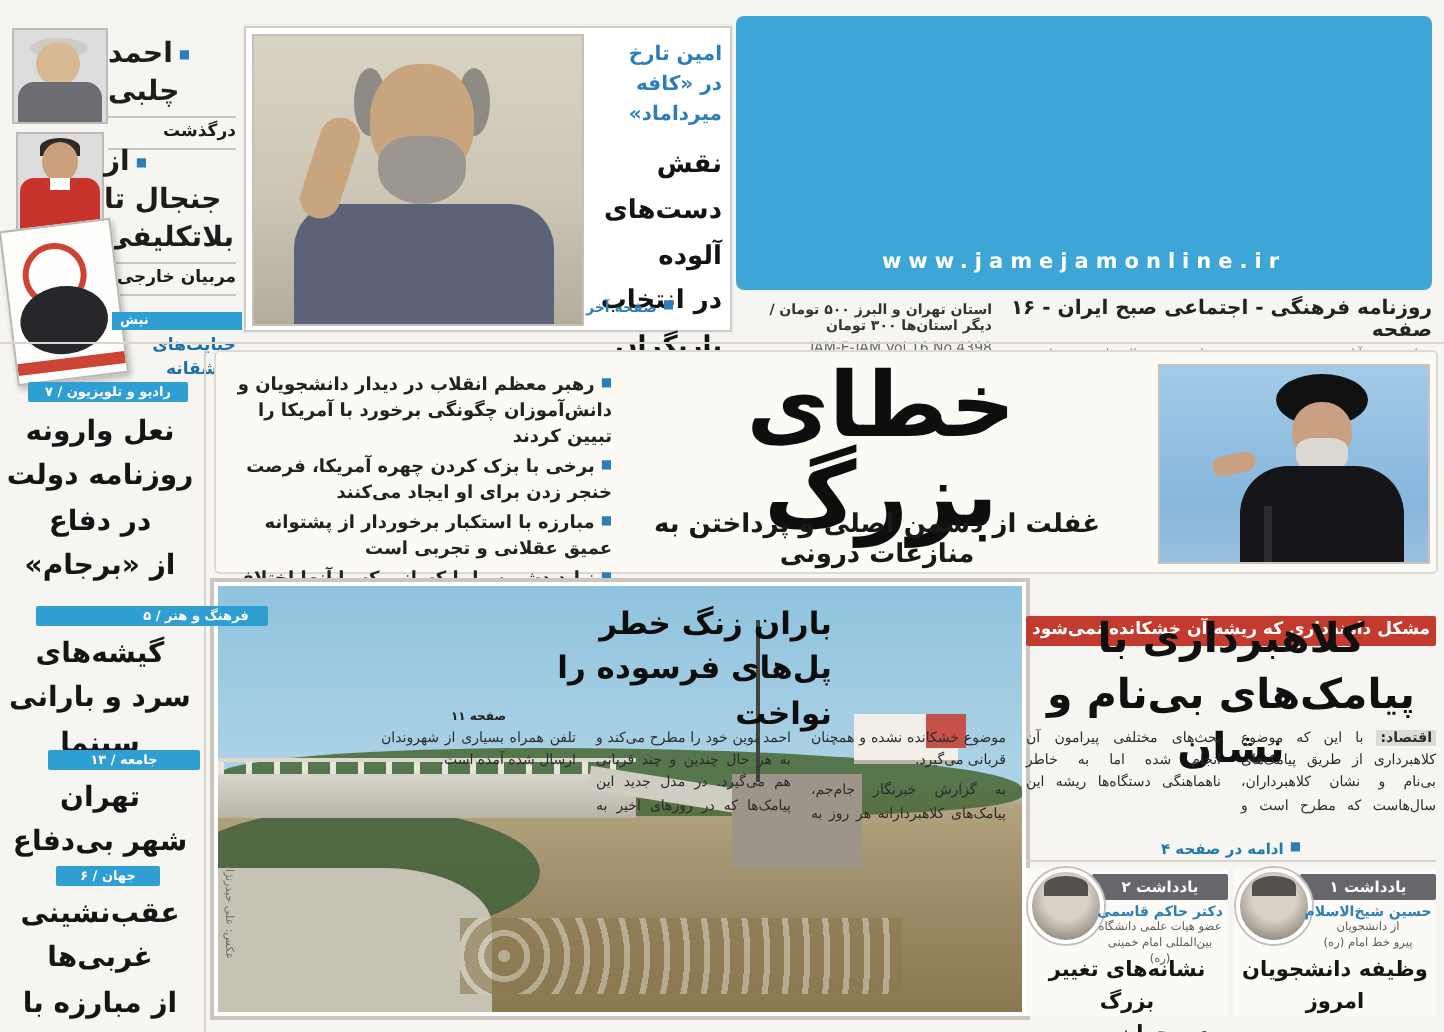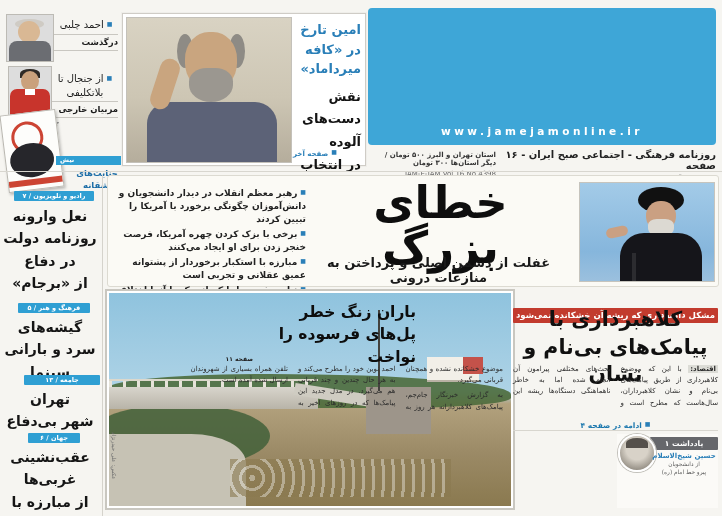--- a/index.html
+++ b/index.html
@@ -16,40 +16,40 @@
 
   
   .brief-photo{border:1px solid #bdbbb5;background:#ddd;overflow:hidden;}
   .chal-face{position:absolute;left:11px;top:6px;width:22px;height:22px;border-radius:50%;background:#d9b894;}
   .chal-hair{position:absolute;left:8px;top:4px;width:29px;height:10px;border-radius:50%;background:#cfcbc4;}
   .chal-suit{position:absolute;left:2px;top:26px;width:42px;height:20px;border-radius:8px 8px 0 0;background:#6b6d72;}
   .coach-face{position:absolute;left:12px;top:4px;width:18px;height:20px;border-radius:50%;background:#caa17c;}
   .coach-hair{position:absolute;left:11px;top:2px;width:20px;height:9px;border-radius:50% 50% 0 0;background:#2f2a26;}
   .coach-shirt{position:absolute;left:1px;top:22px;width:40px;height:26px;border-radius:7px 7px 0 0;background:#c8342c;}
   .coach-collar{position:absolute;left:16px;top:22px;width:10px;height:6px;background:#fff;}
-  .brief-title{font-size:10px;font-weight:normal;color:#1c1c1c;text-align:center;line-height:1.35;}
+  .brief-title{font-size:14px;font-weight:bold;color:#1c1c1c;text-align:left;line-height:1.35;}
   .brief-sub{font-size:8.5px;font-weight:bold;color:#1c1c1c;text-align:right;line-height:1.35;}
   .brief-pg{font-size:6.5px;color:#777;text-align:left;}
   .mag{background:#fdfdfb;border:1px solid #b9b7b0;box-shadow:1px 2px 3px rgba(0,0,0,.25);transform:rotate(-7deg);overflow:hidden;}
   .mag-red{position:absolute;left:8px;top:8px;width:26px;height:26px;border:3px solid #c43; border-radius:50%;}
   .mag-dark{position:absolute;left:4px;top:30px;width:44px;height:34px;border-radius:50%;background:#26262b;}
   .mag-bar{position:absolute;left:0;top:66px;width:100%;height:6px;background:#c43;}
   .supp-bar{background:#2f9fd3;color:#fff;font-size:6.5px;font-weight:bold;text-align:left;line-height:9px;padding:0 4px;}
   .supp-title{font-size:8.5px;font-weight:bold;color:#1f6fa8;text-align:right;line-height:1.4;}
 
   
   .feature{background:#fff;border:1px solid #cfccc6;box-shadow:0 0 0 1px #efeeea;}
   .f-photo{background:linear-gradient(180deg,#d9d3c3 0%,#cdc6b4 55%,#b5ad9c 100%);overflow:hidden;border:1px solid #c4c1ba;}
   .f-head{position:absolute;left:58px;top:14px;width:52px;height:58px;border-radius:46%;background:#c9a57f;}
   .f-hairL{position:absolute;left:50px;top:16px;width:16px;height:34px;border-radius:50%;background:#8e8b85;}
   .f-hairR{position:absolute;left:102px;top:16px;width:16px;height:34px;border-radius:50%;background:#8e8b85;}
   .f-beard{position:absolute;left:62px;top:50px;width:44px;height:34px;border-radius:40% 40% 50% 50%;background:#9b9790;}
   .f-body{position:absolute;left:20px;top:84px;width:130px;height:62px;border-radius:22px 22px 0 0;background:#5c6277;}
   .f-arm{position:absolute;left:28px;top:40px;width:20px;height:52px;border-radius:10px;background:#c9a57f;transform:rotate(18deg);}
-  .kicker-blue{font-size:13px;font-weight:bold;color:#2a7fb8;text-align:right;line-height:1.5;}
+  .kicker-blue{font-size:10px;font-weight:bold;color:#2a7fb8;text-align:right;line-height:1.5;}
   .feature-title{font-size:13px;font-weight:bold;color:#141414;text-align:right;line-height:1.75;margin-top:7px;}
   .pageref{font-size:7px;font-weight:bold;color:#2a7fb8;text-align:left;}
 
   
   .masthead{background:#3ea6d7;border-radius:4px;}
   .logo{position:absolute;left:0;top:14px;width:100%;text-align:center;color:#fff;font-size:68px;font-weight:bold;line-height:1.1;letter-spacing:2px;}
   .url{position:absolute;left:0;bottom:8px;width:100%;text-align:center;color:#fff;font-size:10.5px;font-weight:bold;letter-spacing:3.5px;}
   .info-fa{font-size:10px;font-weight:bold;color:#222;text-align:right;}
   .date-fa{font-size:6.3px;color:#7a7a7a;text-align:right;margin-top:3px;}
   .price-fa{font-size:7px;font-weight:bold;color:#333;text-align:right;}
@@ -225,39 +225,52 @@
   <div class="abs kick-red" style="left:513px;top:288px;width:205px;height:15px;margin-top:20px;">مشکل دامنه‌داری که ریشه آن خشکانده نمی‌شود</div>
   <div class="abs fraud-title pre rtl" style="left:513px;top:306px;width:205px;">کلاهبرداری با
 پیامک‌های بی‌نام و نشان</div>
   <div class="abs fraud-body rtl" style="left:513px;top:364px;width:205px;height:54px;">
     <p><span class="lead-word">اقتصاد:</span> <span>با این که موضوع کلاهبرداری از طریق پیامک‌های بی‌نام و نشان کلاهبرداران، سال‌هاست که مطرح است و بحث‌های مختلفی پیرامون آن انجام شده اما به خاطر ناهماهنگی دستگاه‌ها ریشه این موضوع خشکانده نشده و همچنان قربانی می‌گیرد.</span></p>
     <p>به گزارش خبرنگار جام‌جم، پیامک‌های کلاهبردارانه هر روز به احمد نوین خود را مطرح می‌کند و به هر حال چندین و چند قربانی هم می‌گیرد. در مدل جدید این پیامک‌ها که در روزهای اخیر به تلفن همراه بسیاری از شهروندان ارسال شده آمده است.</p>
   </div>
   <div class="abs cont" style="left:513px;top:420px;width:205px;"><span class="sq"></span><span>ادامه در صفحه ۴</span></div>
   <div class="abs hline" style="left:513px;top:430px;width:205px;"></div>
 
+  <div class="abs note" style="left:513px;top:434px;width:101px;height:74px;">
+    <div class="note-head">یادداشت ۲</div>
+    <div class="avatar">
+        <div class="av-hair"></div>
+      </div>
+    <div class="note-author">دکتر حاکم قاسمی</div>
+    <div class="note-role pre">عضو هیات علمی دانشگاه
+بین‌المللی امام خمینی (ره)</div>
+    <div class="note-title pre rtl">نشانه‌های تغییر بزرگ
+در بحران سوریه</div>
+  </div>
   <div class="abs note" style="left:617px;top:434px;width:101px;height:74px;">
     <div class="note-head">یادداشت ۱</div>
     <div class="avatar">
         <div class="av-hair"></div>
       </div>
     <div class="note-author">حسین شیخ‌الاسلام</div>
     <div class="note-role pre">از دانشجویان
 پیرو خط امام (ره)</div>
+    <div class="note-title pre rtl">وظیفه دانشجویان
+امروز</div>
   </div>
 
   <div class="abs vline" style="left:102px;top:175px;height:341px;"></div>
 
   <div class="abs side-label" style="left:14px;top:191px;width:80px;height:10px;">رادیو و تلویزیون / ۷</div>
   <div class="abs side-title pre rtl" style="left:0;top:205px;width:100px;">نعل وارونه
 روزنامه دولت
 در دفاع
 از «برجام»</div>
 
-  <div class="abs side-label" style="left:18px;top:303px;width:72px;height:10px;">فرهنگ و هنر / ۵</div>
+  <div class="abs side-label" style="left:18px;top:303px;width:72px;height:10px;padding-left:44px;">فرهنگ و هنر / ۵</div>
   <div class="abs side-title pre rtl" style="left:0;top:316px;width:100px;">گیشه‌های
 سرد و بارانی
 سینما</div>
 
   <div class="abs side-label" style="left:24px;top:375px;width:76px;height:10px;">جامعه / ۱۳</div>
   <div class="abs side-title pre rtl" style="left:0;top:388px;width:100px;">تهران
 شهر بی‌دفاع</div>
 
   <div class="abs side-label" style="left:28px;top:433px;width:52px;height:10px;">جهان / ۶</div>
   <div class="abs side-title pre rtl" style="left:0;top:446px;width:100px;">عقب‌نشینی

